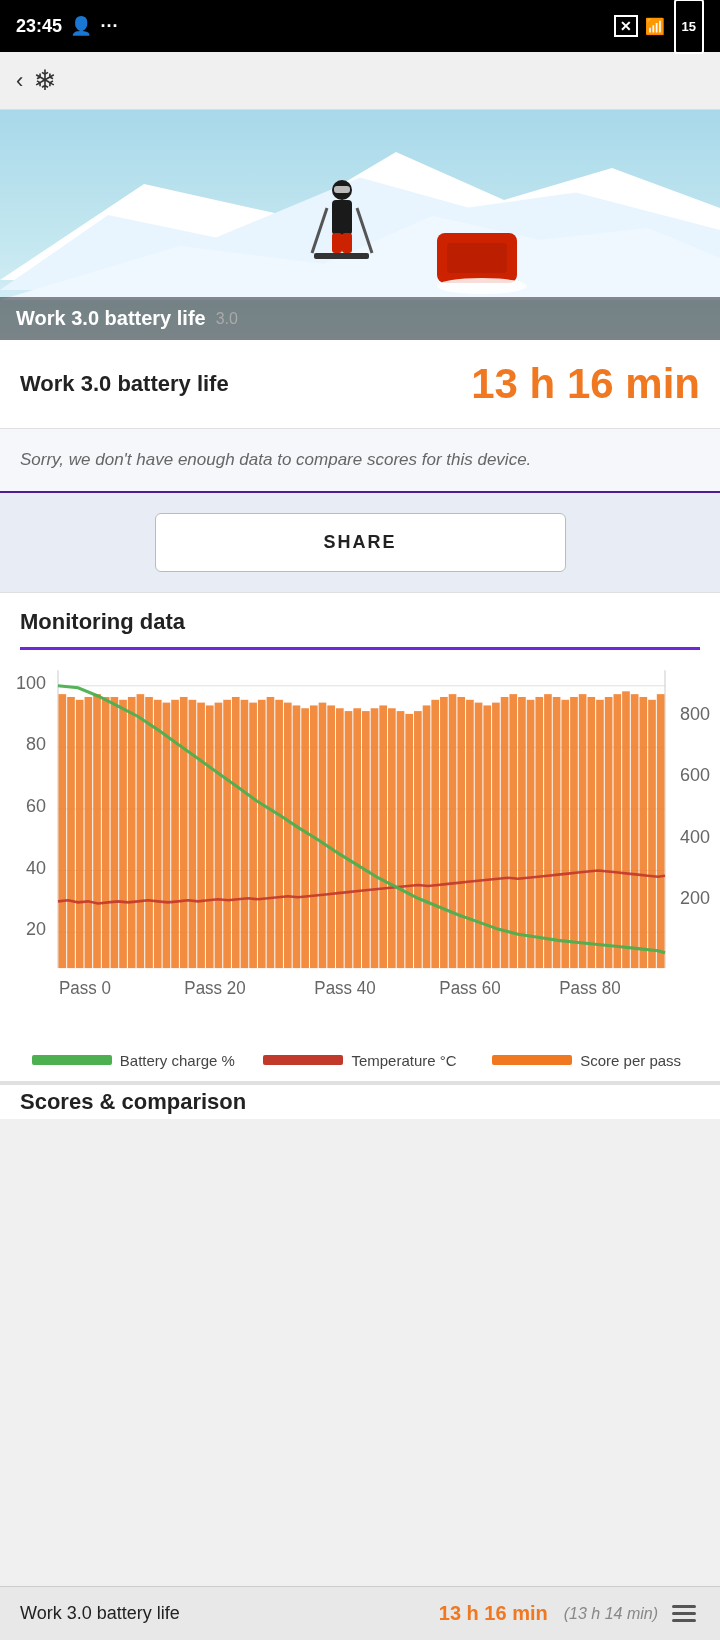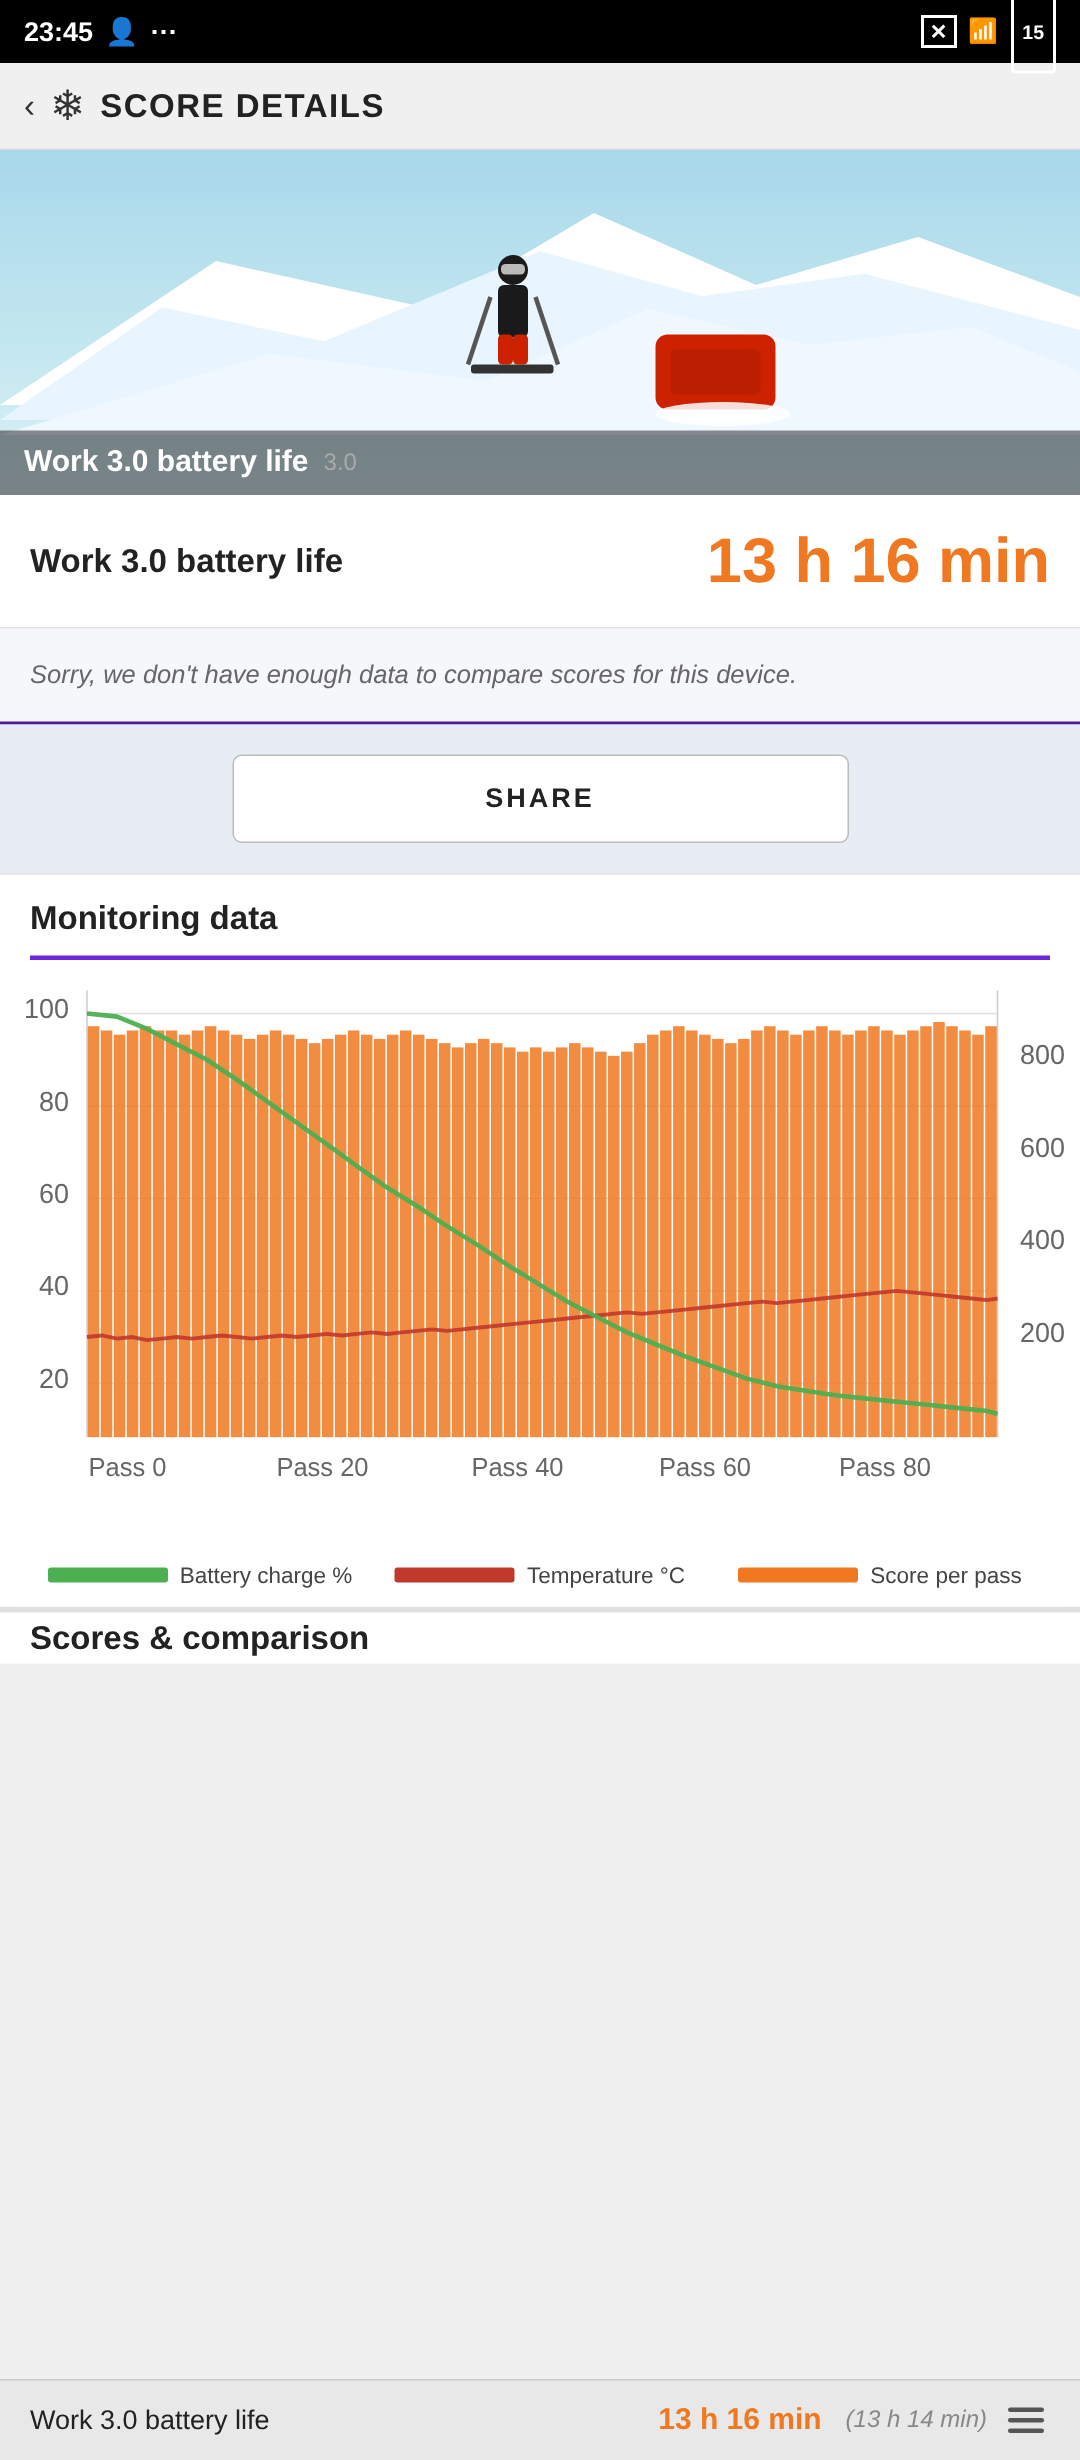--- a/index.html
+++ b/index.html
@@ -9,21 +9,21 @@
       min-height: 1640px;
       background: #f0f0f0;
       font-family: 'Arial', sans-serif;
       overflow-x: hidden;
     }
 
     
     .status-bar {
       background: #000;
       color: #fff;
-      height: 42px;
+      height: 52px;
       display: flex;
       align-items: center;
       justify-content: space-between;
       padding: 0 16px;
       font-size: 18px;
       font-weight: bold;
     }
     .status-left { display: flex; align-items: center; gap: 8px; }
     .status-right { display: flex; align-items: center; gap: 8px; font-size: 16px; }
 
@@ -297,21 +297,20 @@
   <div class="status-right">
     <span style="border:2px solid #fff; padding:1px 4px; font-size:14px;">✕</span>
     <span>📶</span>
     <span style="border:2px solid #fff; padding:18px 6px; font-size:13px; border-radius:3px;">15</span>
   </div>
 </div>
 
 <div class="app-header">
   <span class="back-arrow">‹</span>
   <span class="snowflake-icon">❄</span>
-  <span class="header-title">SCORE DETAILS</span>
 </div>
 
 <div class="hero-image">
   <div class="sky"></div>
   <div class="mountain"></div>
   <div class="mountain2"></div>
   <div class="mountain3"></div>
 
   <svg style="position:absolute;bottom:52px;left:42%;width:90px;height:110px;" viewBox="0 0 90 110">
 

